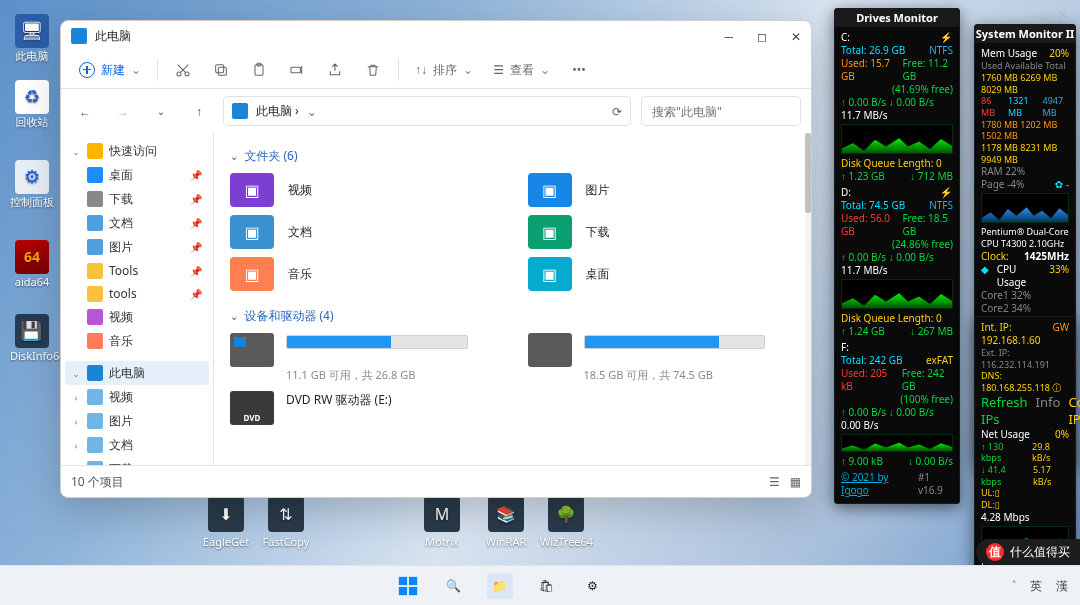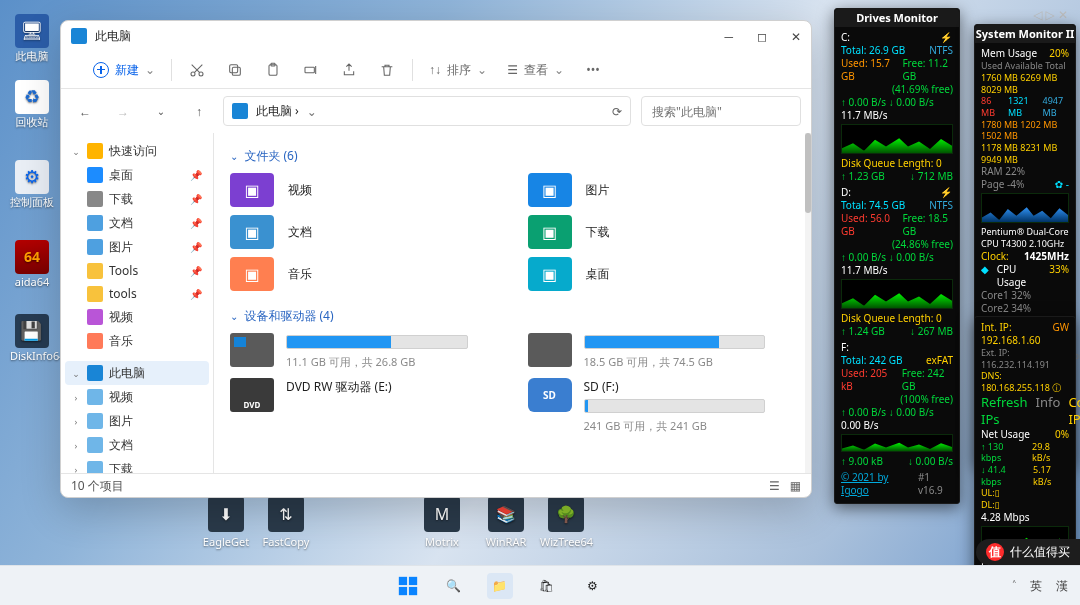--- a/index.html
+++ b/index.html
@@ -17,21 +17,21 @@
   .di5 .glyph{background:#263b52;color:#9ec}
   
   .shelf-icon { position:absolute; bottom:56px; width:52px; text-align:center; color:#fff; font-size:11px; text-shadow:0 1px 2px #0008; }
   .shelf-icon .glyph{ width:36px;height:36px;margin:0 auto 2px;border-radius:4px;background:#2a3a4a;display:flex;align-items:center;justify-content:center;color:#fff;font-size:16px }
 
   
   .win { position:absolute; left:60px; top:20px; width:752px; height:478px; background:var(--wbg); border:1px solid #d0d0d0; border-radius:8px; box-shadow:0 12px 40px #00000033; display:flex; flex-direction:column; overflow:hidden; }
   .titlebar { height:30px; display:flex; align-items:center; padding:0 10px; }
   .titlebar .ico{width:16px;height:16px;background:#1985d6;border-radius:2px;margin-right:8px}
   .winbtns{margin-left:auto;display:flex;gap:24px;color:#444;font-size:12px}
-  .toolbar{height:38px;border-bottom:1px solid var(--border);display:flex;align-items:center;gap:0;padding:0 22px;color:#666}
+  .toolbar{height:38px;border-bottom:1px solid var(--border);display:flex;align-items:center;gap:0;padding:0 8px;color:#666}
   .tbtn{width:38px;height:32px;display:flex;align-items:center;justify-content:center;border-radius:4px}
   .newbtn{display:flex;align-items:center;gap:6px;padding:0 10px;height:32px;border-radius:4px;color:#0a64ea}
   .newbtn .plus{width:16px;height:16px;border:1.5px solid #0a64ea;border-radius:50%;position:relative}
   .newbtn .plus:before,.newbtn .plus:after{content:"";position:absolute;background:#0a64ea}
   .newbtn .plus:before{left:3px;right:3px;top:6.2px;height:1.6px}.newbtn .plus:after{top:3px;bottom:3px;left:6.2px;width:1.6px}
   .sep{width:1px;height:22px;background:#e0e0e0;margin:0 6px}
   .drop{display:flex;align-items:center;gap:6px;padding:0 10px;height:32px}
   svg.ic{width:16px;height:16px;display:block}
   .addr{height:44px;display:flex;align-items:center;gap:10px;padding:0 10px}
   .navico{width:28px;height:28px;display:flex;align-items:center;justify-content:center;color:#555}
@@ -61,22 +61,22 @@
   .fg-vid{background:#7c3fd1}.fg-pic{background:#1785e5}.fg-doc{background:#3a91d0}.fg-dl{background:#0aa071}.fg-mus{background:#ff7f50}.fg-desk{background:#06aacc}
   .drive{display:flex;gap:12px}
   .drive .dglyph{width:44px;height:34px;border-radius:3px;background:#5a5a5a;position:relative}
   .drive .dglyph.win11:before{content:"";position:absolute;inset:4px 28px 20px 4px;background:#1483d8}
   .drive .dglyph.dvd{background:#3a3a3a;display:flex;align-items:flex-end;justify-content:center;color:#fff;font-size:8px;font-weight:700;padding-bottom:2px}
   .drive .dglyph.sd{background:#3a7ed0;border-radius:6px;display:flex;align-items:center;justify-content:center;color:#fff;font-size:10px;font-weight:700}
   .drive .info{flex:1}
   .drive .name{margin-bottom:4px}
   .bar{height:14px;background:#e4e4e4;border:1px solid #d0d0d0;border-radius:2px;overflow:hidden;margin:2px 0}
   .bar>span{display:block;height:100%;background:#2196f3}
-  .subtxt{color:#8a8a8a;font-size:11px;margin-top:5px}
-  .status{height:24px;border-top:1px solid var(--border);display:flex;align-items:center;padding:4px 10px;font-size:12px;color:#555}
+  .subtxt{color:#8a8a8a;font-size:11px;margin-top:18px}
+  .status{height:32px;border-top:1px solid var(--border);display:flex;align-items:center;padding:4px 10px;font-size:12px;color:#555}
   .status .vbtns{margin-left:auto;display:flex;gap:10px;color:#666}
 
   
   .gadget{position:absolute;background:#0a0a0a;color:#d9d9d9;font-size:10px;border:1px solid #1a1a1a;border-radius:3px;padding:4px 6px 6px;box-shadow:0 4px 16px #0008;line-height:1.3}
   .gadget .ghead{background:#1a1a1a;color:#fff;font-weight:700;text-align:center;padding:2px 0;margin:-4px -6px 4px;border-radius:3px 3px 0 0;font-size:11px}
   .gadget .row{display:flex;justify-content:space-between;gap:8px}
   .gadget .c-cy{color:var(--g-cyan)}.gadget .c-y{color:var(--g-yel)}.gadget .c-g{color:var(--g-grn)}
   .gadget .c-r{color:var(--g-red)}.gadget .c-o{color:var(--g-or)}.gadget .c-b{color:#3ad}
   .gadget .c-w{color:#fff}.gadget .c-gr{color:#888}
   .gadget .spark{height:30px;background:linear-gradient(0deg,#001b00 0%,#001b00 10%,#000 10%);border:1px solid #0b2a0b;margin:2px 0 3px;position:relative;overflow:hidden}
@@ -363,30 +363,20 @@
               <div class="subtxt">18.5 GB 可用，共 74.5 GB</div>
             </div>
           </div>
           <div class="drive">
             <div class="dglyph dvd">DVD</div>
             <div class="info">
               <div class="name">DVD RW 驱动器 (E:)</div>
               <div class="subtxt"></div>
             </div>
           </div>
-          <div class="drive">
-            <div class="dglyph sd">SD</div>
-            <div class="info">
-              <div class="name">SD (F:)</div>
-              <div class="bar">
-                <span style="width:2%"></span>
-              </div>
-              <div class="subtxt">241 GB 可用，共 241 GB</div>
-            </div>
-          </div>
         </div>
     </div>
   </div>
 
   <div class="status">
     <span>10 个项目</span>
     <span class="vbtns">
         <span>☰</span>
         <span>▦</span>
       </span>

